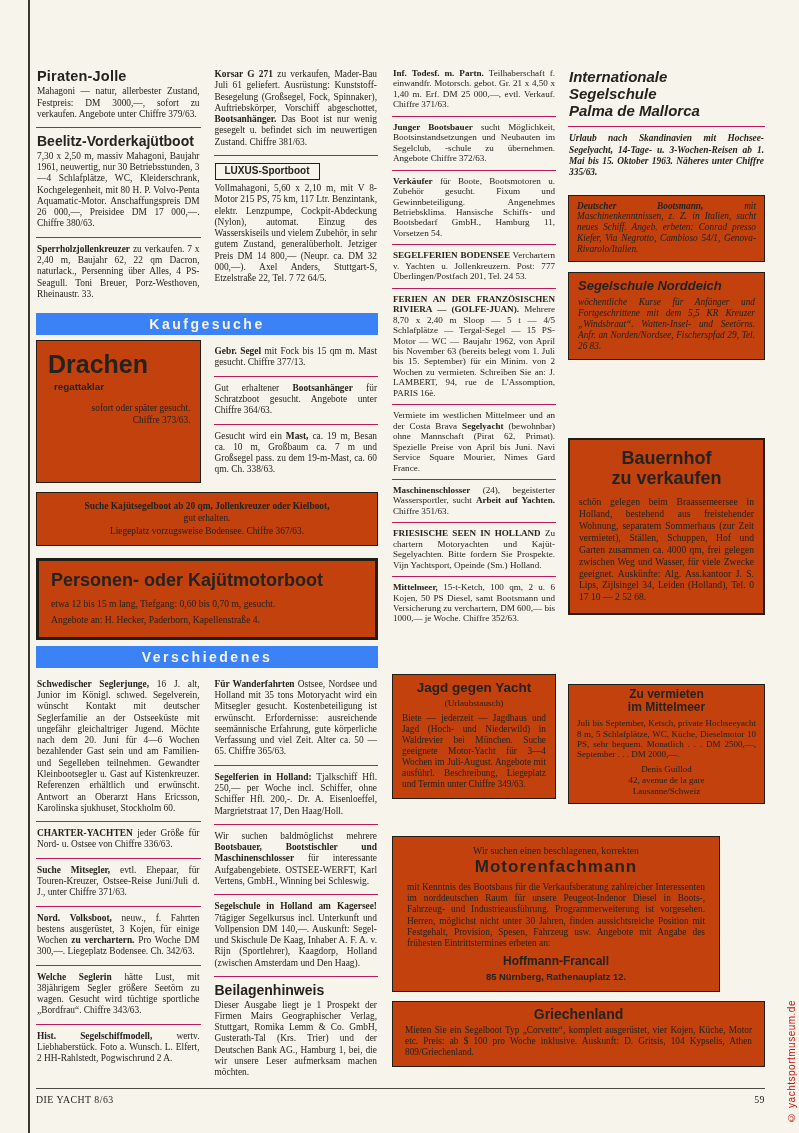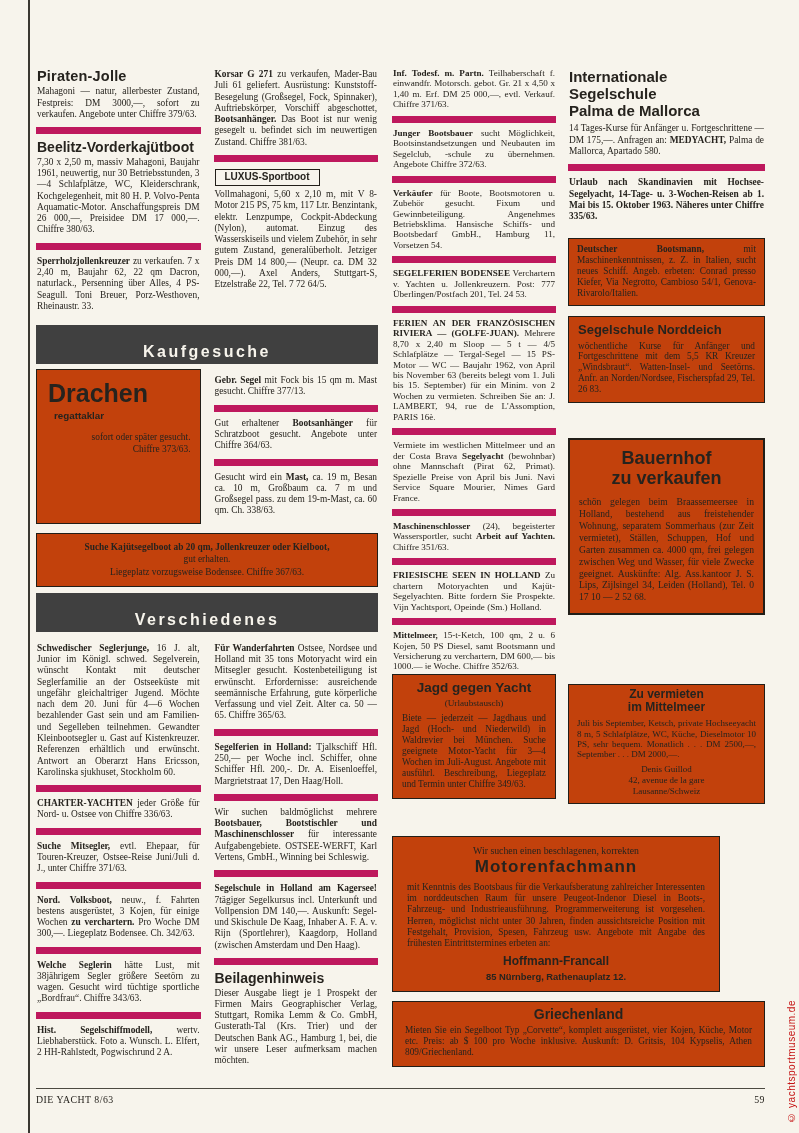--- a/index.html
+++ b/index.html
@@ -8,36 +8,36 @@
   .page{position:relative;width:799px;height:1133px;background:#f7f4ec;overflow:hidden;color:#26231e;hyphens:auto;}
   .edge{position:absolute;left:28px;top:0;height:100%;width:1.5px;background:#3a3731;}
 
   
   .ad{padding:6px 1px 7px;font-size:9.4px;line-height:1.2;text-align:justify;}
   .ad-title{font-family:"Liberation Sans",sans-serif;font-weight:bold;line-height:1.05;margin-bottom:2px;}
   .t-xl{font-size:14.5px;letter-spacing:.2px;}
   .t-sm{font-size:14px;}
   .lead{font-weight:bold;}
   .all-bold{font-weight:bold;}
-  .stack-rule > .ad + .ad{border-top:7px solid #be185d;}
+  .stack-rule > .ad + .ad{border-top:1px solid #be185d;}
 
   
-  .bar{background:#404040;color:#f7f4ec;font-family:"Liberation Sans",sans-serif;font-weight:bold;
-       font-size:16px;letter-spacing:2.5px;text-align:center;padding:18px 0 3px;margin:6px 0 5px;}
+  .bar{background:#3b82f6;color:#f7f4ec;font-family:"Liberation Sans",sans-serif;font-weight:bold;
+       font-size:14px;letter-spacing:2.5px;text-align:center;padding:3px 0 3px;margin:6px 0 5px;}
 
   .two{display:flex;gap:13px;}
   .two > div{flex:1;min-width:0;}
 
   .box{border:1.5px solid #211e18;background:#c2410c;}
 
   
   .cols12{position:absolute;left:36px;top:63px;width:342px;max-height:1020px;overflow:hidden;}
   .col3{position:absolute;left:392px;top:63px;width:164px;max-height:606px;overflow:hidden;}
   .col3 .ad{font-size:9.1px;line-height:1.15;padding:5px 1px 6px;}
-  .col4top{position:absolute;left:568px;top:63px;width:197px;max-height:372px;overflow:hidden;}
+  .col4top{position:absolute;left:568px;top:63px;width:197px;max-height:372px;overflow:hidden;font-style:italic;}
 
   .luxus-head{display:inline-block;border:1.5px solid #211e18;padding:1px 9px 2px;
        font-family:"Liberation Sans",sans-serif;font-weight:bold;font-size:10px;margin:1px 0 3px;}
 
   .drachen{padding:9px 9px 8px;height:100%;}
   .drachen-title{font-family:"Liberation Sans",sans-serif;font-weight:bold;font-size:25px;line-height:1;margin:2px 0 4px 2px;}
   .drachen-tag{font-family:"Liberation Sans",sans-serif;font-weight:bold;font-size:9.8px;margin:0 0 10px 8px;}
   .drachen-line{font-size:9.4px;text-align:right;line-height:1.3;}
 
   .suche-box{margin-top:9px;padding:7px 9px;text-align:center;font-size:9.4px;line-height:1.35;}
@@ -140,20 +140,25 @@
         </div>
       </div>
     </div>
 
     <div class="box suche-box">
       <div class="lead">Suche Kajütsegelboot ab 20 qm, Jollenkreuzer oder Kielboot,</div>
       <div>gut erhalten.</div>
       <div>Liegeplatz vorzugsweise Bodensee. Chiffre 367/63.</div>
     </div>
 
+    <div class="box personen-box">
+      <div class="personen-title">Personen- oder Kajütmotorboot</div>
+      <div class="personen-line">etwa 12 bis 15 m lang, Tiefgang: 0,60 bis 0,70 m, gesucht.</div>
+      <div class="personen-line">Angebote an: H. Hecker, Paderborn, Kapellenstraße 4.</div>
+    </div>
 
     <div class="bar">Verschiedenes</div>
 
     <div class="two">
       <div class="stack-rule">
         <div class="ad">
           <div><span class="lead">Schwedischer Seglerjunge,</span> <span>16 J. alt, Junior im Königl. schwed. Segelverein, wünscht Kontakt mit deutscher Seglerfamilie an der Ostseeküste mit ungefähr gleichaltriger Jugend. Möchte nach dem 20. Juni für 4—6 Wochen bezahlender Gast sein und am Familien- und Segelleben teilnehmen. Gewandter Kleinbootsegler u. Gast auf Kistenkreuzer. Referenzen erhältlich und erwünscht. Antwort an Oberarzt Hans Ericsson, Karolinska sjukhuset, Stockholm 60.</span></div>
         </div>
         <div class="ad">
           <div><span class="lead">CHARTER-YACHTEN</span> <span>jeder Größe für Nord- u. Ostsee von Chiffre 336/63.</span></div>
@@ -229,21 +234,20 @@
   </div>
 
   <div class="col4top">
     <div class="stack-rule">
       <div class="ad">
         <div class="int-title">
           <div>Internationale</div>
           <div>Segelschule</div>
           <div>Palma de Mallorca</div>
         </div>
-        <div style="margin-top:4px"><span>14 Tages-Kurse für Anfänger u. Fortgeschrittene — DM 175,—. Anfragen an:</span> <span class="lead">MEDYACHT,</span> <span>Palma de Mallorca, Apartado 580.</span></div>
       </div>
       <div class="ad all-bold">
         <div>Urlaub nach Skandinavien mit Hochsee-Segelyacht, 14-Tage- u. 3-Wochen-Reisen ab 1. Mai bis 15. Oktober 1963. Näheres unter Chiffre 335/63.</div>
       </div>
     </div>
     <div class="box pad-box">
       <div class="box-body"><span class="lead">Deutscher Bootsmann,</span> <span>mit Maschinenkenntnissen, z. Z. in Italien, sucht neues Schiff. Angeb. erbeten: Conrad presso Kiefer, Via Negrotto, Cambioso 54/1, Genova-Rivarolo/Italien.</span></div>
     </div>
     <div class="box norddeich-box">
       <div class="box-title norddeich-title">Segelschule Norddeich</div>

